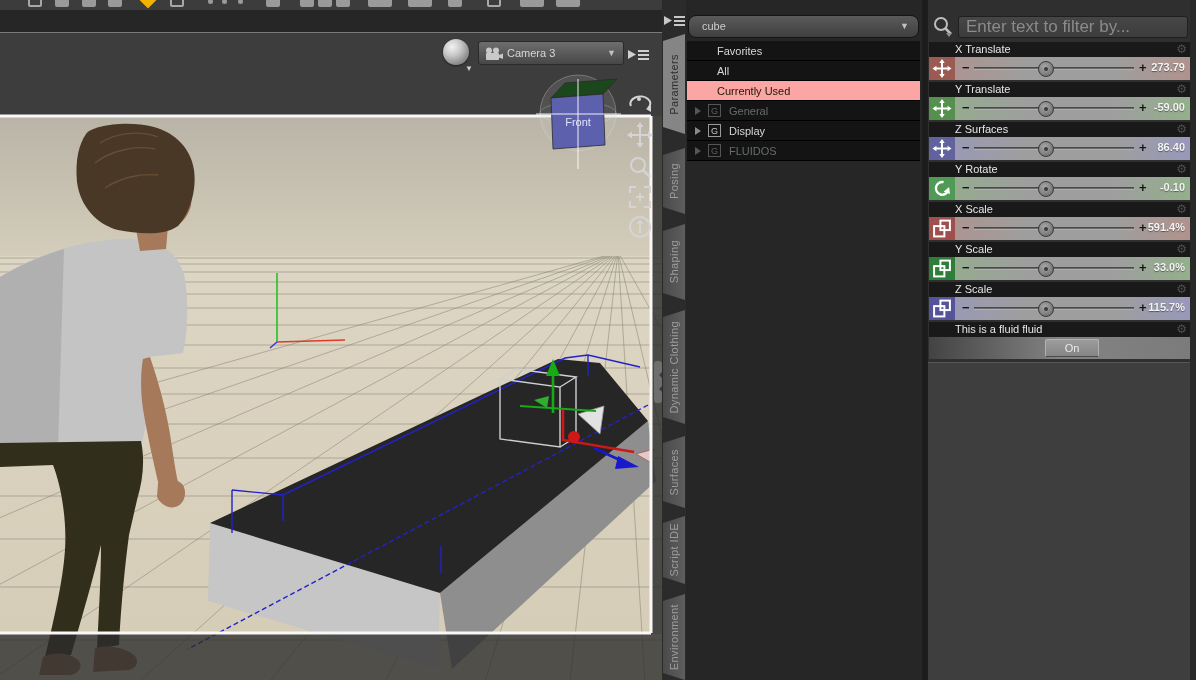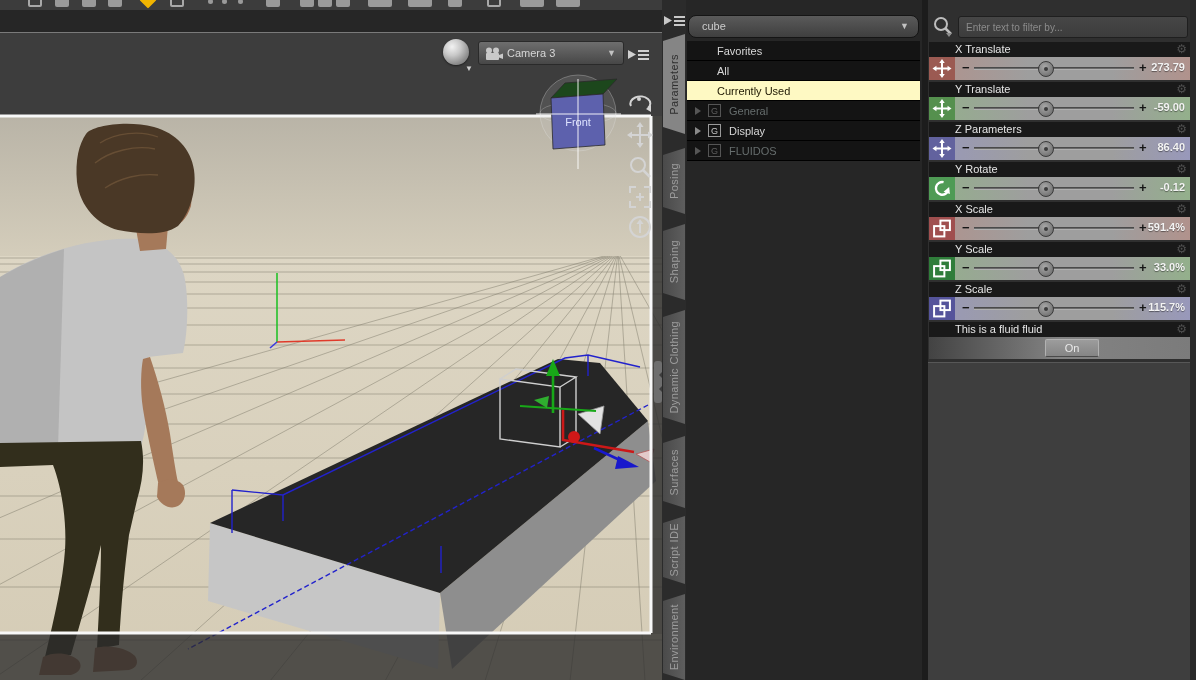--- a/index.html
+++ b/index.html
@@ -67,39 +67,39 @@
   #group-dropdown { position:absolute; left:2px; top:15px; width:231px; height:23px;
     background:linear-gradient(#5a5a5a,#3f3f3f); border:1px solid #151515; border-radius:8px;
     color:#cccccc; font-size:11px; line-height:21px; }
   #group-dropdown .lbl { position:absolute; left:13px; }
   #group-dropdown .arr { position:absolute; right:9px; font-size:9px; color:#c2c2c2; }
   #group-list { position:absolute; left:1px; top:41px; width:233px; }
   .grp-row { position:relative; height:20px; background:#141414; border-bottom:1px solid #000;
     color:#d8d8d8; font-size:11px; line-height:20px; cursor:pointer; }
   .grp-row .txt { position:absolute; left:30px; }
   .grp-row.group .txt { left:42px; }
-  .grp-row.selected { background:#fef9c3; color:#1d1700;padding-left:7px; }
+  .grp-row.selected { background:#fca5a5; color:#1d1700;padding-left:7px; }
   .grp-row.dim { color:#666d6d; }
   .grp-row .expander { position:absolute; left:8px; top:6px; width:0; height:0;
     border:4px solid transparent; border-left:6px solid #8a8a8a; }
   .grp-row.dim .expander { border-left-color:#565656; }
   .grp-row .gbox { position:absolute; left:21px; top:3px; width:13px; height:13px;
     border:1px solid #9a9a9a; font-size:9px; line-height:12px; text-align:center; color:#c8c8c8; }
   .grp-row.dim .gbox { border-color:#555; color:#5f5f5f; }
 
   
   #panel-divider { position:absolute; left:922px; top:0; width:6px; height:680px; background:#1c1c1c; }
 
   
   #params-panel { position:absolute; left:928px; top:0; width:268px; height:680px; background:#2f2f2f; }
   #filter-row { position:absolute; left:2px; top:14px; width:260px; height:26px; }
   #filter-icon { position:absolute; left:2px; top:2px; width:22px; height:22px; }
   #filter-input { position:absolute; left:28px; top:2px; width:230px; height:22px;
     background:linear-gradient(#464646,#3c3c3c); border:1px solid #1f1f1f; border-radius:3px;
-    color:#bdbdbd; font-size:10px; padding:0 7px; font-family:"Liberation Sans",sans-serif; }
+    color:#bdbdbd; font-size:17px; padding:0 7px; font-family:"Liberation Sans",sans-serif; }
   #filter-input::placeholder { color:#8b8b8b; opacity:1; }
 
   #sliders { position:absolute; left:1px; top:42px; width:262px; }
   .pblock { position:relative; margin-bottom:2px; }
   .phead { position:relative; height:15px; background:#191919; color:#e6e6e6;
     font-size:11px; line-height:15px; }
   .phead .plabel { position:absolute; left:26px; }
   .phead .gear { position:absolute; right:4px; top:0; color:#4e4e4e; font-size:12px; cursor:pointer; }
   .prow { position:relative; height:23px; }
   .picon { position:absolute; left:0; top:0; width:26px; height:23px; }
@@ -450,21 +450,21 @@
             <span class="pminus">−</span>
             <span class="ptrack">
               <span class="phandle" style="left: calc(45% - 8px);"></span>
             </span>
             <span class="pplus">+</span>
             <span class="pvalue">-59.00</span>
           </div>
         </div>
         <div class="pblock">
           <div class="phead">
-            <span class="plabel">Z Parameters</span>
+            <span class="plabel">Z Surfaces</span>
             <span class="gear">⚙</span>
           </div>
           <div class="prow" style="background: linear-gradient(90deg, rgb(152, 152, 187) 0%, rgb(158, 158, 158) 38%, rgb(158, 158, 158) 70%, rgb(152, 152, 187) 100%);">
             <span class="picon" style="background: rgb(98, 98, 158);">
               <svg width="20" height="19" viewBox="0 0 24 24">
                 <line x1="12" y1="4" x2="12" y2="20" stroke="#fff" stroke-width="2.5"></line>
                 <line x1="4" y1="12" x2="20" y2="12" stroke="#fff" stroke-width="2.5"></line>
                 <polygon points="12,0 8.5,5 15.5,5" fill="#fff"></polygon>
                 <polygon points="12,24 8.5,19 15.5,19" fill="#fff"></polygon>
                 <polygon points="0,12 5,8.5 5,15.5" fill="#fff"></polygon>
@@ -489,21 +489,21 @@
               <svg width="20" height="19" viewBox="0 0 24 24">
                 <path d="M20,14 A8,8 0 1 1 14,4" fill="none" stroke="#fff" stroke-width="3"></path>
                 <polygon points="22,19 14,16 21,10" fill="#fff"></polygon>
               </svg>
             </span>
             <span class="pminus">−</span>
             <span class="ptrack">
               <span class="phandle" style="left: calc(45% - 8px);"></span>
             </span>
             <span class="pplus">+</span>
-            <span class="pvalue">-0.12</span>
+            <span class="pvalue">-0.10</span>
           </div>
         </div>
         <div class="pblock">
           <div class="phead">
             <span class="plabel">X Scale</span>
             <span class="gear">⚙</span>
           </div>
           <div class="prow" style="background: linear-gradient(90deg, rgb(177, 146, 140) 0%, rgb(158, 158, 158) 38%, rgb(158, 158, 158) 70%, rgb(177, 146, 140) 100%);">
             <span class="picon" style="background: rgb(160, 79, 79);">
               <svg width="20" height="19" viewBox="0 0 24 24">

